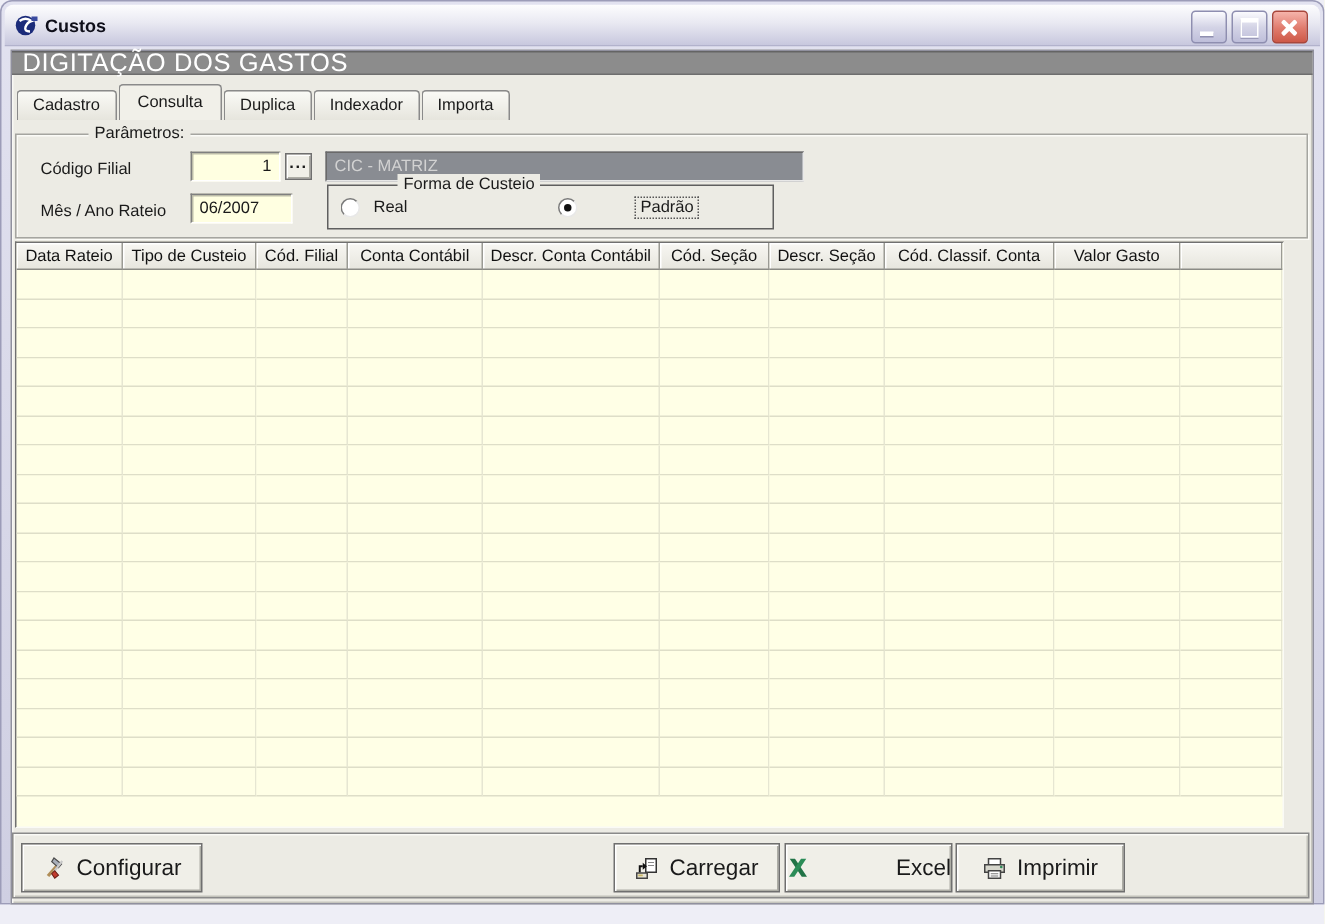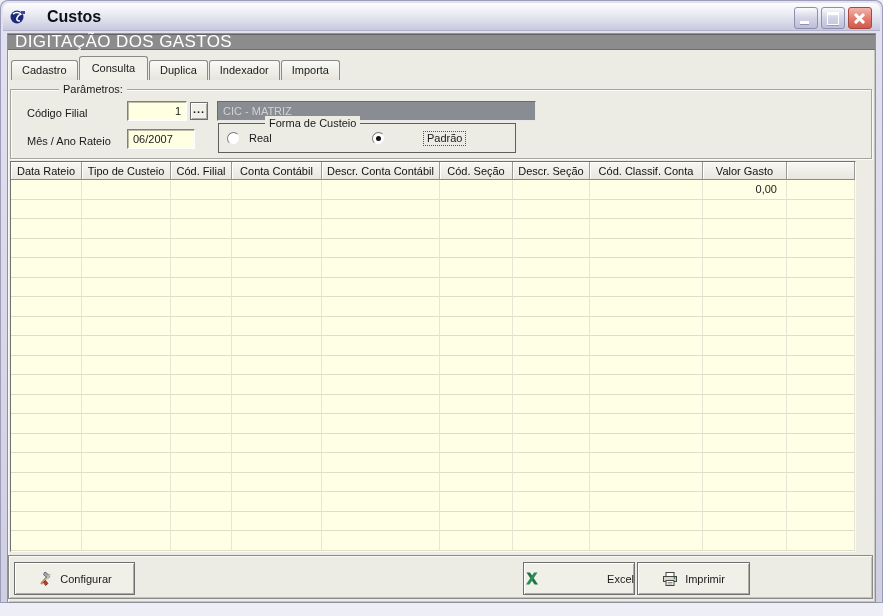--- a/index.html
+++ b/index.html
@@ -17,21 +17,21 @@
     border-radius:8px 8px 0 0;
     box-shadow:0 0 0 1px #9C9CB8 inset;
   }
   .titlebar{
     position:absolute;left:3px;right:3px;top:3px;height:27px;
     background:linear-gradient(180deg,#FDFDFE 0%,#E9E9F2 45%,#C8C8DE 100%);
     border-radius:6px 6px 0 0;
     border-bottom:1px solid #B2B2CC;
     display:flex;align-items:center;
   }
-  .titlebar .title{font-weight:bold;font-size:16px;color:#0f0f1a;margin-left:21px;}
+  .titlebar .title{font-weight:bold;font-size:12px;color:#0f0f1a;margin-left:4px;}
   .app-icon{width:17px;height:17px;margin-left:6px;flex:0 0 auto;}
   .winbtns{position:absolute;right:8px;top:4px;display:flex;gap:3px;}
   .wbtn{
     width:22px;height:20px;border-radius:3px;border:1px solid #8E8EB0;
     background:linear-gradient(180deg,#FBFBFE 0%,#D4D4E6 50%,#BEBEDA 100%);
     position:relative;cursor:default;
   }
   .wbtn.close{
     border-color:#A8473C;
     background:linear-gradient(180deg,#F5B3AA 0%,#E07A6C 55%,#CE5948 100%);
@@ -133,21 +133,21 @@
   .c6{width:77px;flex:0 0 auto;} .c7{width:113px;flex:0 0 auto;} .c8{width:84px;flex:0 0 auto;}
   .c9{flex:1;}
   .td.c8{justify-content:flex-end;padding-right:9px;}
   
   .footerbar{
     position:absolute;left:0;top:521px;width:865px;height:44px;
     background:#ECEBE4;border:1px solid #8A8A8A;
     box-shadow:inset 1px 1px 0 #FAFAF5, inset -1px -1px 0 #C2C2BA;
     box-sizing:border-box;
   }
-  .fbtn{position:absolute;top:6px;height:33px;gap:7px;font-size:11px;}
+  .fbtn{position:absolute;top:6px;height:33px;gap:7px;font-size:15px;}
   .fbtn svg{flex:0 0 auto;}
   .b-config{left:5px;width:121px;}
   .b-carregar{left:400px;width:111px;}
   .b-excel{left:514px;width:112px;justify-content:space-between;}
   .b-imprimir{left:628px;width:113px;}
   .b-sair{left:743px;width:114px;}
 </style>
 </head>
 <body>
 
@@ -235,32 +235,20 @@
       <div>
           <div class="tr">
             <div class="td c0"></div>
             <div class="td c1"></div>
             <div class="td c2"></div>
             <div class="td c3"></div>
             <div class="td c4"></div>
             <div class="td c5"></div>
             <div class="td c6"></div>
             <div class="td c7"></div>
-            <div class="td c8">0,00</div>
-            <div class="td c9"></div>
-          </div>
-          <div class="tr">
-            <div class="td c0"></div>
-            <div class="td c1"></div>
-            <div class="td c2"></div>
-            <div class="td c3"></div>
-            <div class="td c4"></div>
-            <div class="td c5"></div>
-            <div class="td c6"></div>
-            <div class="td c7"></div>
             <div class="td c8"></div>
             <div class="td c9"></div>
           </div>
           <div class="tr">
             <div class="td c0"></div>
             <div class="td c1"></div>
             <div class="td c2"></div>
             <div class="td c3"></div>
             <div class="td c4"></div>
             <div class="td c5"></div>
@@ -469,20 +457,32 @@
       <div class="btn3d fbtn b-config">
         <svg width="16" height="16" viewBox="0 0 16 16">
           <line x1="4" y1="13" x2="11" y2="5" stroke="#B08D57" stroke-width="2.2"></line>
           <path d="M8 1 L13 5 L11 7.5 L6.5 3.5 Z" fill="#A8AEB8" stroke="#4a4a4a" stroke-width="0.8"></path>
           <line x1="13.5" y1="3" x2="8" y2="10" stroke="#C8C8C8" stroke-width="1.4"></line>
           <path d="M8.5 9.5 L11 12.5 L8.5 14.5 L6.5 11.5 Z" fill="#C23B2E" stroke="#6b1d14" stroke-width="0.7"></path>
         </svg>
         <span>Configurar</span>
       </div>
 
+      <div class="btn3d fbtn b-carregar">
+        <svg width="16" height="16" viewBox="0 0 16 16">
+          <rect x="7.5" y="1.5" width="7" height="9" fill="#fff" stroke="#333" stroke-width="1"></rect>
+          <line x1="9" y1="4" x2="13" y2="4" stroke="#888" stroke-width="0.8"></line>
+          <line x1="9" y1="6" x2="13" y2="6" stroke="#888" stroke-width="0.8"></line>
+          <rect x="1.5" y="11" width="7" height="3.5" fill="#E9E5D6" stroke="#444" stroke-width="1"></rect>
+          <rect x="2.5" y="12" width="3" height="1.2" fill="#C9B867"></rect>
+          <path d="M3.5 10.5 L3.5 6.5 L5.5 6.5" fill="none" stroke="#111" stroke-width="1.3"></path>
+          <path d="M5.5 4.2 L8.3 6.5 L5.5 8.8 Z" fill="#111"></path>
+        </svg>
+        <span>Carregar</span>
+      </div>
 
       <div class="btn3d fbtn b-excel">
         <svg width="16" height="15" viewBox="0 0 16 15">
           <path d="M2.5 1.5 L6 1.5 L14 13.5 L10.5 13.5 Z" fill="#217346"></path>
           <path d="M13.5 1.5 L10 1.5 L2 13.5 L5.5 13.5 Z" fill="#2B8C57"></path>
         </svg>
         <span>Excel</span>
       </div>
 
       <div class="btn3d fbtn b-imprimir">

